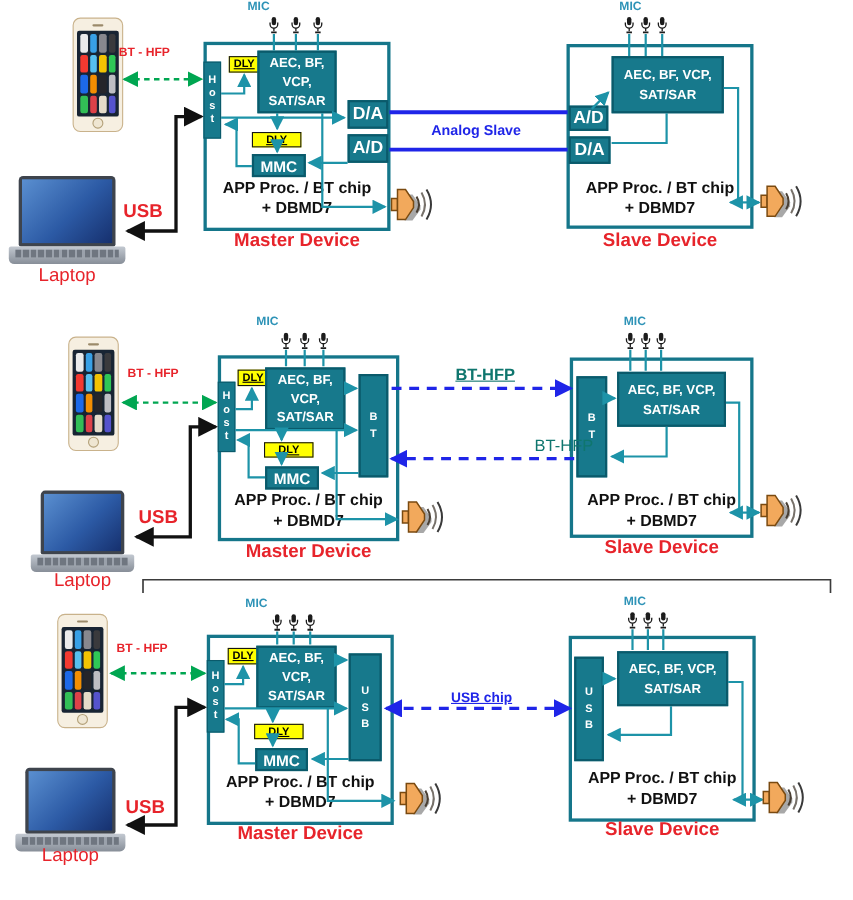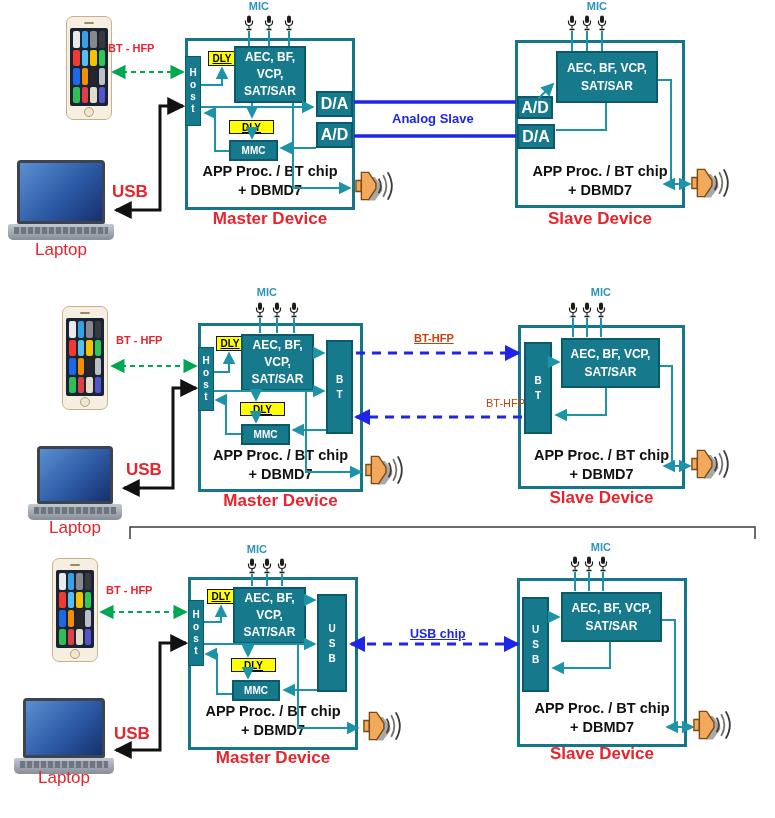--- a/index.html
+++ b/index.html
@@ -7,29 +7,29 @@
   .abs{position:absolute;box-sizing:border-box}
   .layer{position:absolute;inset:0}
   .teal{background:#17798C;border:2px solid #0A5A6B;color:#fff;font-weight:bold;display:flex;align-items:center;justify-content:center;text-align:center}
   .devbox{border:3px solid #15768A;background:transparent}
   .host{flex-direction:column;font-size:10px;line-height:12px;border-width:1.5px;letter-spacing:0}
   .dly{background:#FFFF00;border:1.5px solid #151515;color:#000;font-size:10px;font-weight:bold;display:flex;align-items:center;justify-content:center;text-decoration:underline}
   .aec{font-size:12px;line-height:17px}
   .aecs{font-size:12px;line-height:18px}
   .io{font-size:16px}
   .trunk{flex-direction:column;font-size:10px;line-height:15px}
-  .mmc{font-size:10px}
-  .miclab{color:#2E93B7;font-weight:bold;font-size:11px;text-align:right}
+  .mmc{font-size:14px}
+  .miclab{color:#2E93B7;font-weight:bold;font-size:11px;text-align:left}
   .app{color:#111;font-weight:bold;font-size:14.5px;line-height:19px;text-align:center}
   .devlab{color:#E7242B;font-weight:bold;font-size:17px;text-align:center}
   .rlabel{color:#E7242B;font-weight:bold;font-size:11px;white-space:nowrap}
   .usblab{color:#E7242B;font-weight:bold;font-size:17px}
   .laplab{color:#E7242B;font-size:17px;text-align:center}
   .bluelab{color:#1F25E8;font-weight:bold;font-size:13px;white-space:nowrap}
-  .bthfp{color:#c2410c;font-size:11px;white-space:nowrap}
+  .bthfp{color:#0f766e;font-size:15px;white-space:nowrap}
   .b{font-weight:bold}.ul{text-decoration:underline}
   .line-svg{position:absolute;inset:0;pointer-events:none}
   
   .phone{width:46px;height:104px;background:#f6efe1;border:1.5px solid #c9b28b;border-radius:7px}
   .phone .slit{position:absolute;top:5px;left:50%;transform:translateX(-50%);width:10px;height:2px;background:#9b8a6a;border-radius:1px}
   .phone .pscreen{position:absolute;top:11px;left:3px;right:3px;bottom:13px;background:#182433;border-radius:2px;display:grid;grid-template-columns:repeat(4,1fr);grid-auto-rows:1fr;gap:2px;padding:3px;box-sizing:border-box}
   .pscreen i{border-radius:2px;opacity:.95}
   .pscreen i:nth-child(16n+1){background:#f5f5f5}.pscreen i:nth-child(16n+2){background:#3aa8f0}
   .pscreen i:nth-child(16n+3){background:#8e8e93}.pscreen i:nth-child(16n+4){background:#3c3c3e}
   .pscreen i:nth-child(16n+5){background:#ff3b30}.pscreen i:nth-child(16n+6){background:#5ac8fa}

